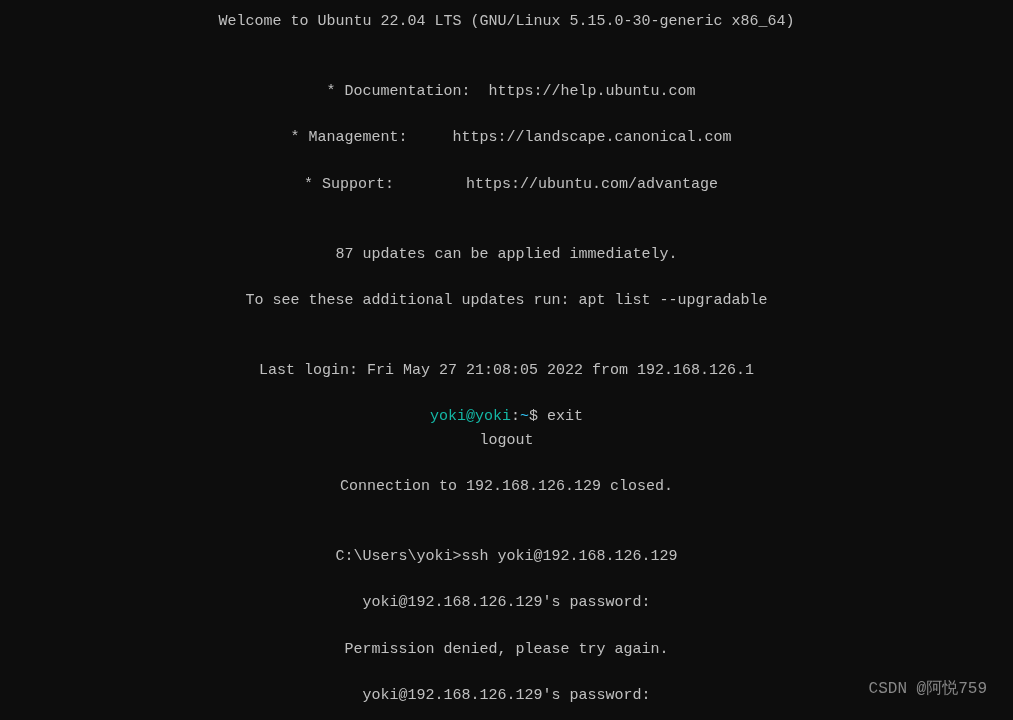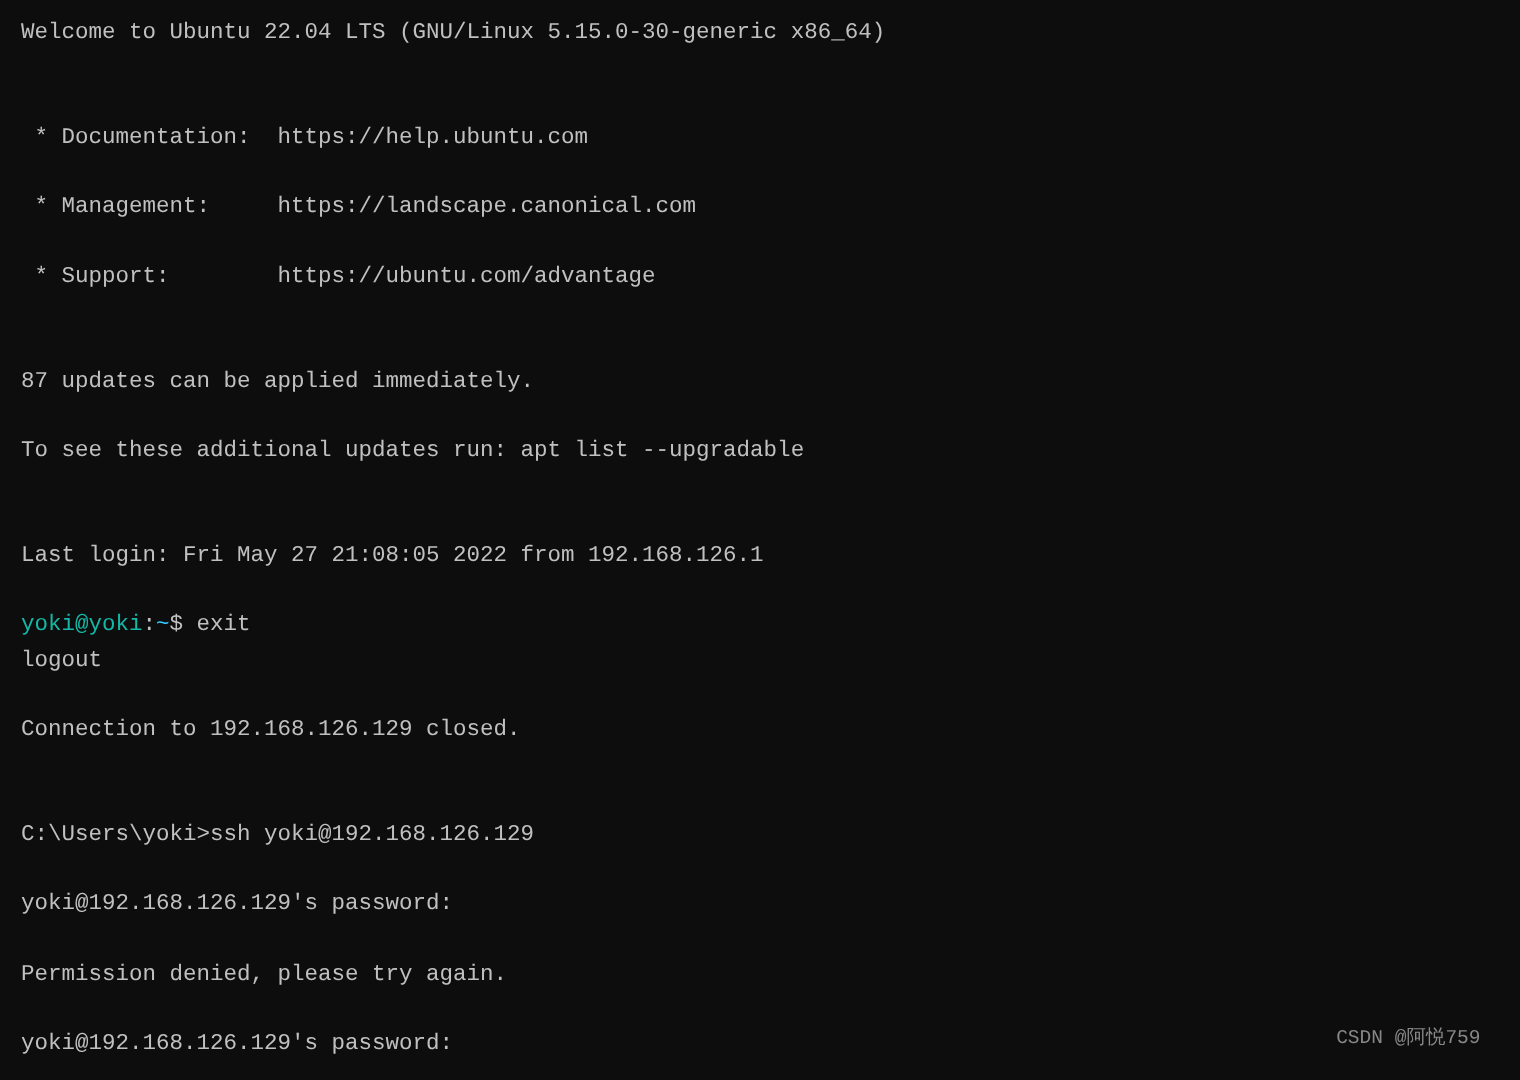--- a/index.html
+++ b/index.html
@@ -1,18 +1,19 @@
 <!DOCTYPE html>
 <html><head>
   <meta charset="utf-8">
   <style>
     * {
       margin: 0;
       padding: 0;
       box-sizing: border-box;
+      text-align: center;
     }
 
     body {
       background-color: #0d0d0d;
       width: 1013px;
       height: 720px;
       overflow: hidden;
       font-family: 'Courier New', Courier, monospace;
       font-size: 15px;
       line-height: 1.55;
@@ -48,21 +49,21 @@
 
     .prompt-dollar {
       color: #c0c0c0;
     }
 
     .watermark {
       position: absolute;
       bottom: 8px;
       right: 12px;
       color: #888;
-      font-size: 13px;
+      font-size: 16px;
       font-family: 'Courier New', Courier, monospace;
       margin-top: 12px;
     }
 
     .blank { height: 1.55em; display: block; }
   </style>
 </head>
 <body>
 
 <div class="terminal">

